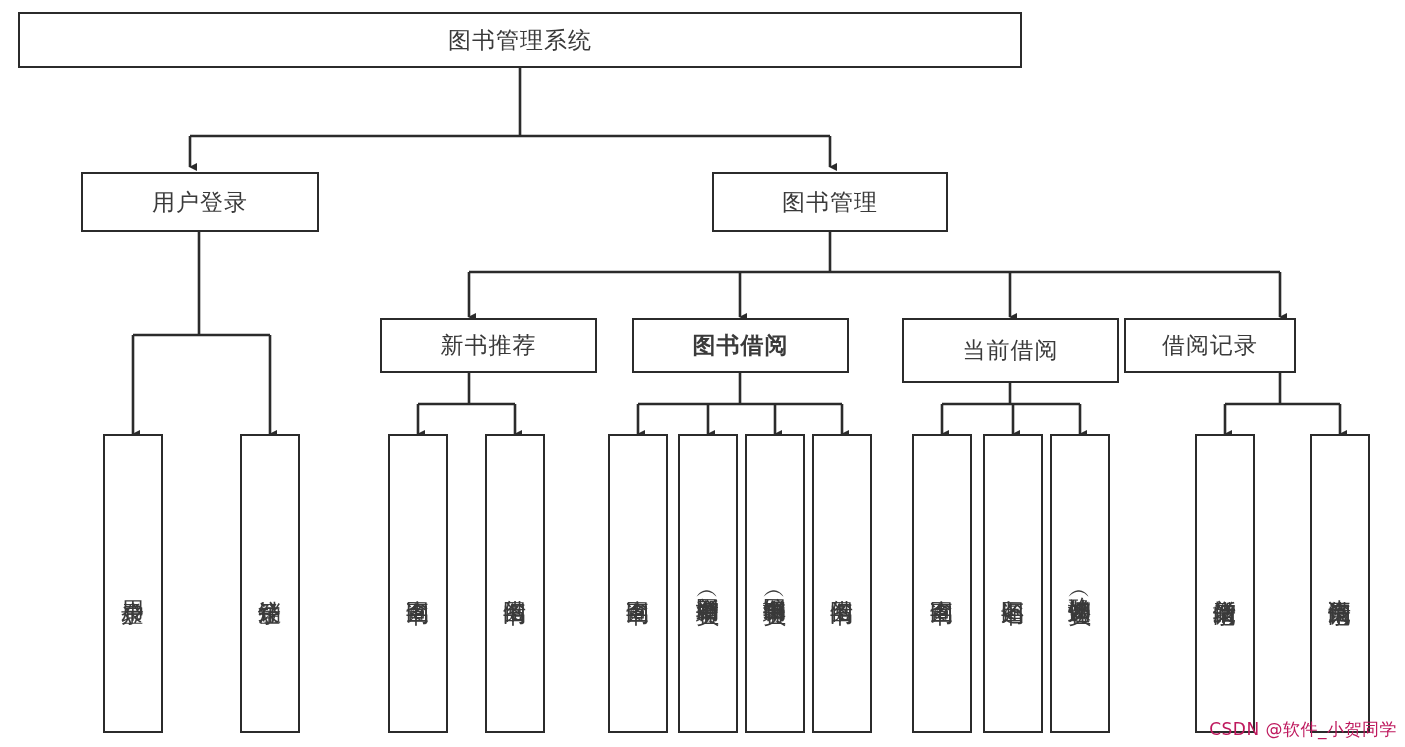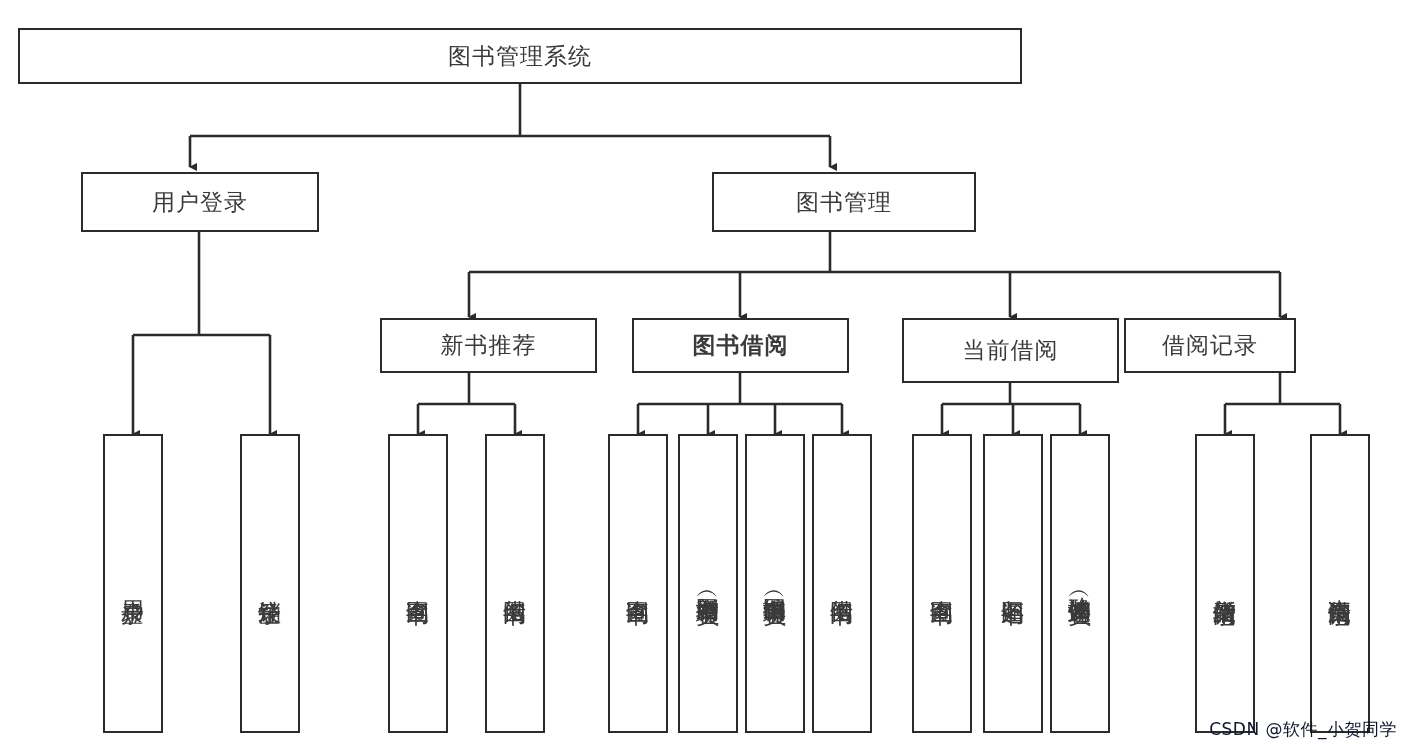--- a/index.html
+++ b/index.html
@@ -55,21 +55,21 @@
     writing-mode: vertical-rl;
     text-orientation: upright;
     display: block;
     max-height: 100%;
   }
   #watermark {
     position: absolute;
     right: 8px;
     bottom: 6px;
     font-size: 17px;
-    color: #0f172a;
+    color: #be185d;
     letter-spacing: 0.5px;
     z-index: 5;
     white-space: nowrap;
   }
 </style>
 </head>
 <body>
 
 <div id="canvas">
 
@@ -116,28 +116,28 @@
       <path d="M 1013 404 L 1013 434" marker-end="url(#arrow)"></path>
       <path d="M 1080 404 L 1080 434" marker-end="url(#arrow)"></path>
 
       <path d="M 1280 373 L 1280 404"></path>
       <path d="M 1225 404 L 1340 404"></path>
       <path d="M 1225 404 L 1225 434" marker-end="url(#arrow)"></path>
       <path d="M 1340 404 L 1340 434" marker-end="url(#arrow)"></path>
     </g>
   </svg>
 
-  <div class="node node-h" style="left:18px; top:28px; width:1004px; height:56px;">
+  <div class="node node-h" style="left:18px; top:12px; width:1004px; height:56px;">
     <span>图书管理系统</span>
   </div>
 
   <div class="node node-h" style="left:81px; top:172px; width:238px; height:60px;">
     <span>用户登录</span>
   </div>
-  <div class="node node-h" style="left:712px; top:172px; width:264px; height:60px;">
+  <div class="node node-h" style="left:712px; top:172px; width:236px; height:60px;">
     <span>图书管理</span>
   </div>
 
   <div class="node node-h" style="left:361px; top:318px; width:217px; height:55px;margin-left:19px;">
     <span>新书推荐</span>
   </div>
   <div class="node node-h" style="left:632px; top:318px; width:217px; height:55px;font-weight:bold;">
     <span>图书借阅</span>
   </div>
   <div class="node node-h" style="left:902px; top:318px; width:217px; height:65px;">

